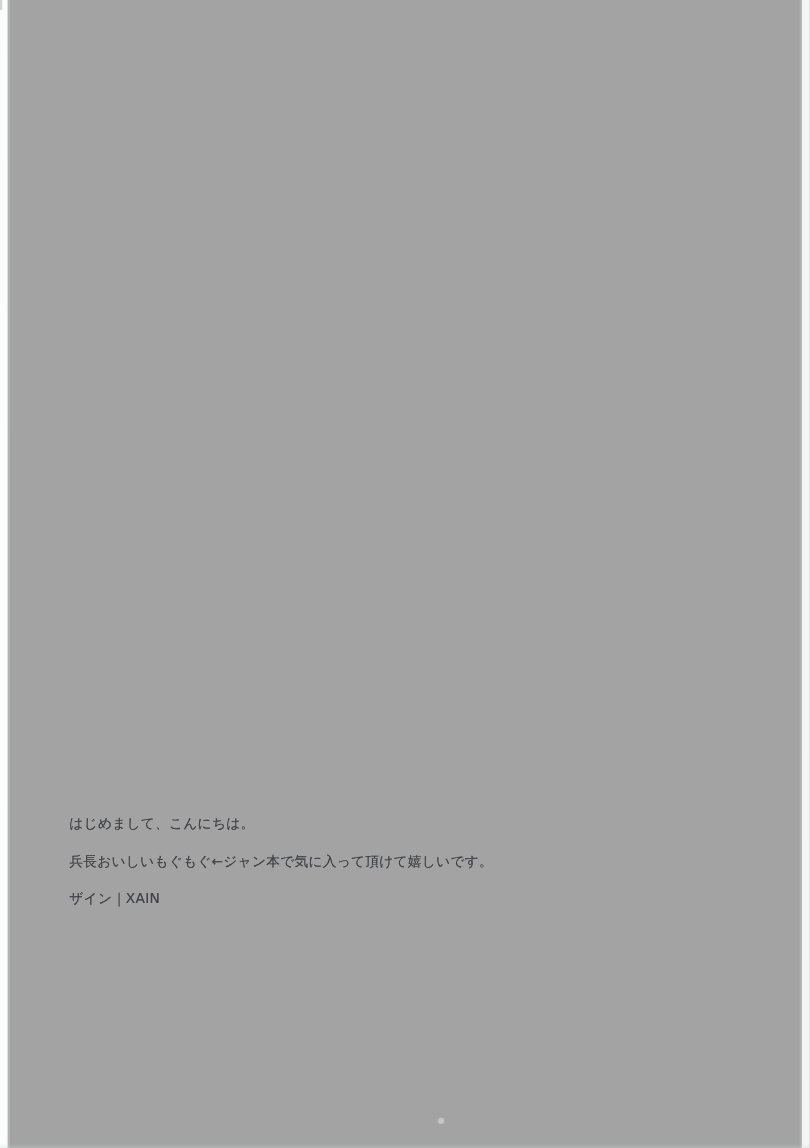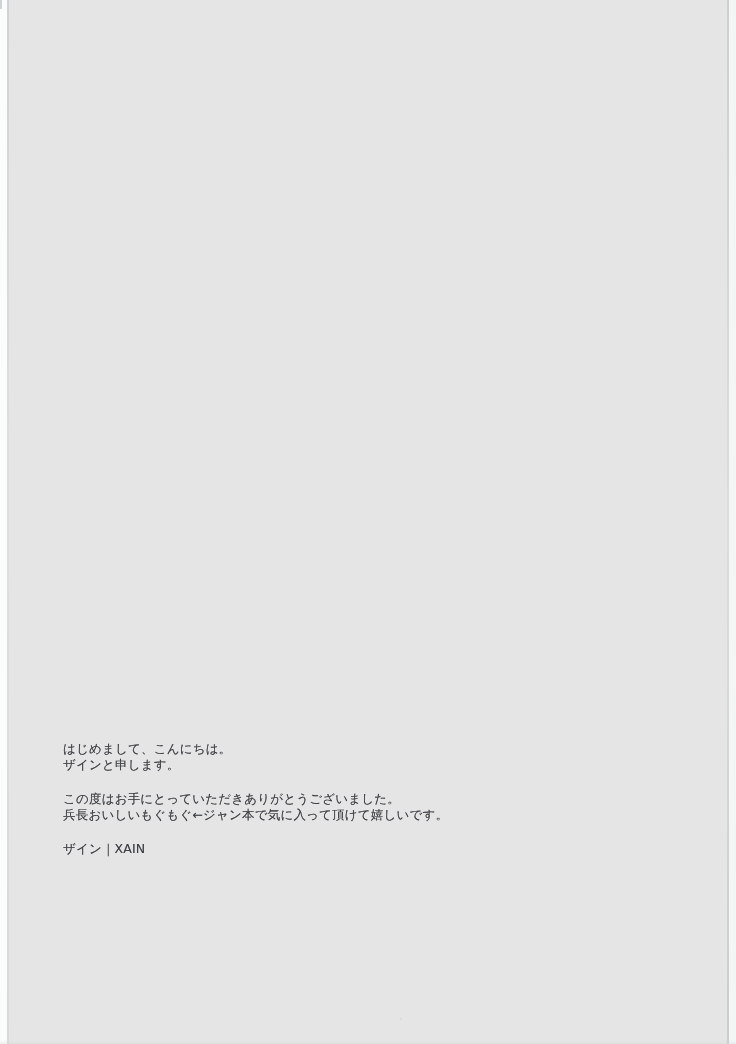--- a/index.html
+++ b/index.html
@@ -10,21 +10,21 @@
   body {
     width: 736px;
     height: 1044px;
     overflow: hidden;
     font-family: "DejaVu Sans", sans-serif;
   }
   .page {
     position: relative;
     width: 736px;
     height: 1044px;
-    background: #e5e5e5;
+    background: #a3a3a3;
   }
   
   .edge-strip-left {
     position: absolute; left: 0; top: 0;
     width: 7px; height: 100%;
     background: #fbfcfc;
   }
   .edge-line-left {
     position: absolute; left: 7px; top: 0;
     width: 2px; height: 100%;
@@ -100,25 +100,23 @@
   <div class="edge-line-right"></div>
   <div class="edge-strip-right"></div>
   <div class="edge-shade-bottom"></div>
   <div class="corner-nick"></div>
   <div class="scan-speck"></div>
 
   <div class="afterword">
 
     <p>
       <span class="line">はじめまして、こんにちは。</span>
-      <span class="line">ザインと申します。</span>
     </p>
 
     <p>
-      <span class="line">この度はお手にとっていただきありがとうございました。</span>
       <span class="line">兵長おいしいもぐもぐ←ジャン本で気に入って頂けて嬉しいです。</span>
     </p>
 
 
 
     <div class="signature">ザイン｜XAIN</div>
 
   </div>
 </div>
 

